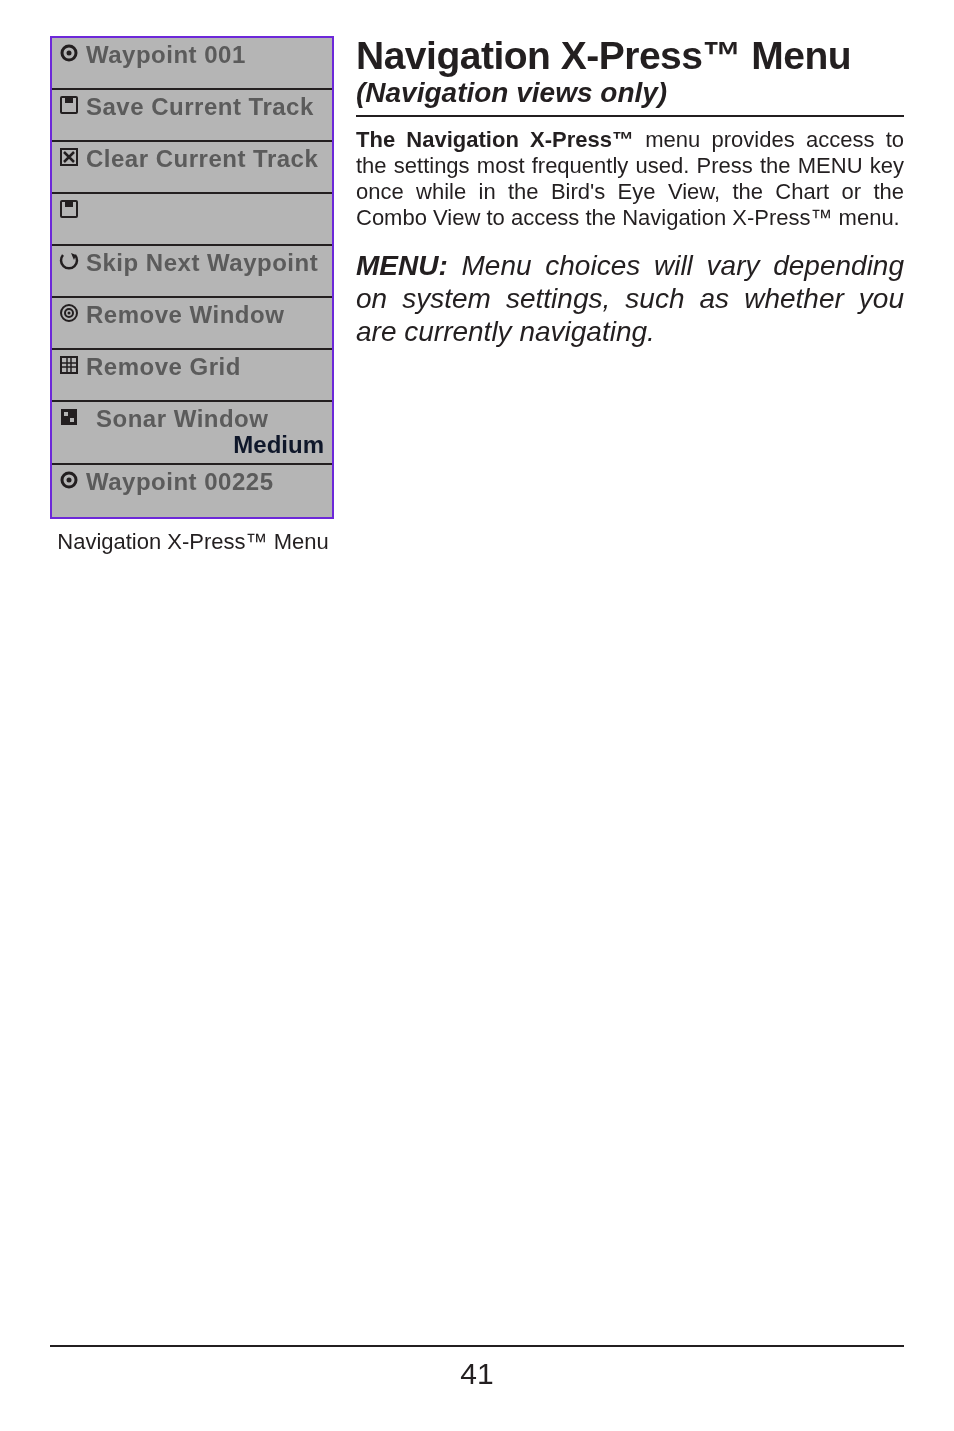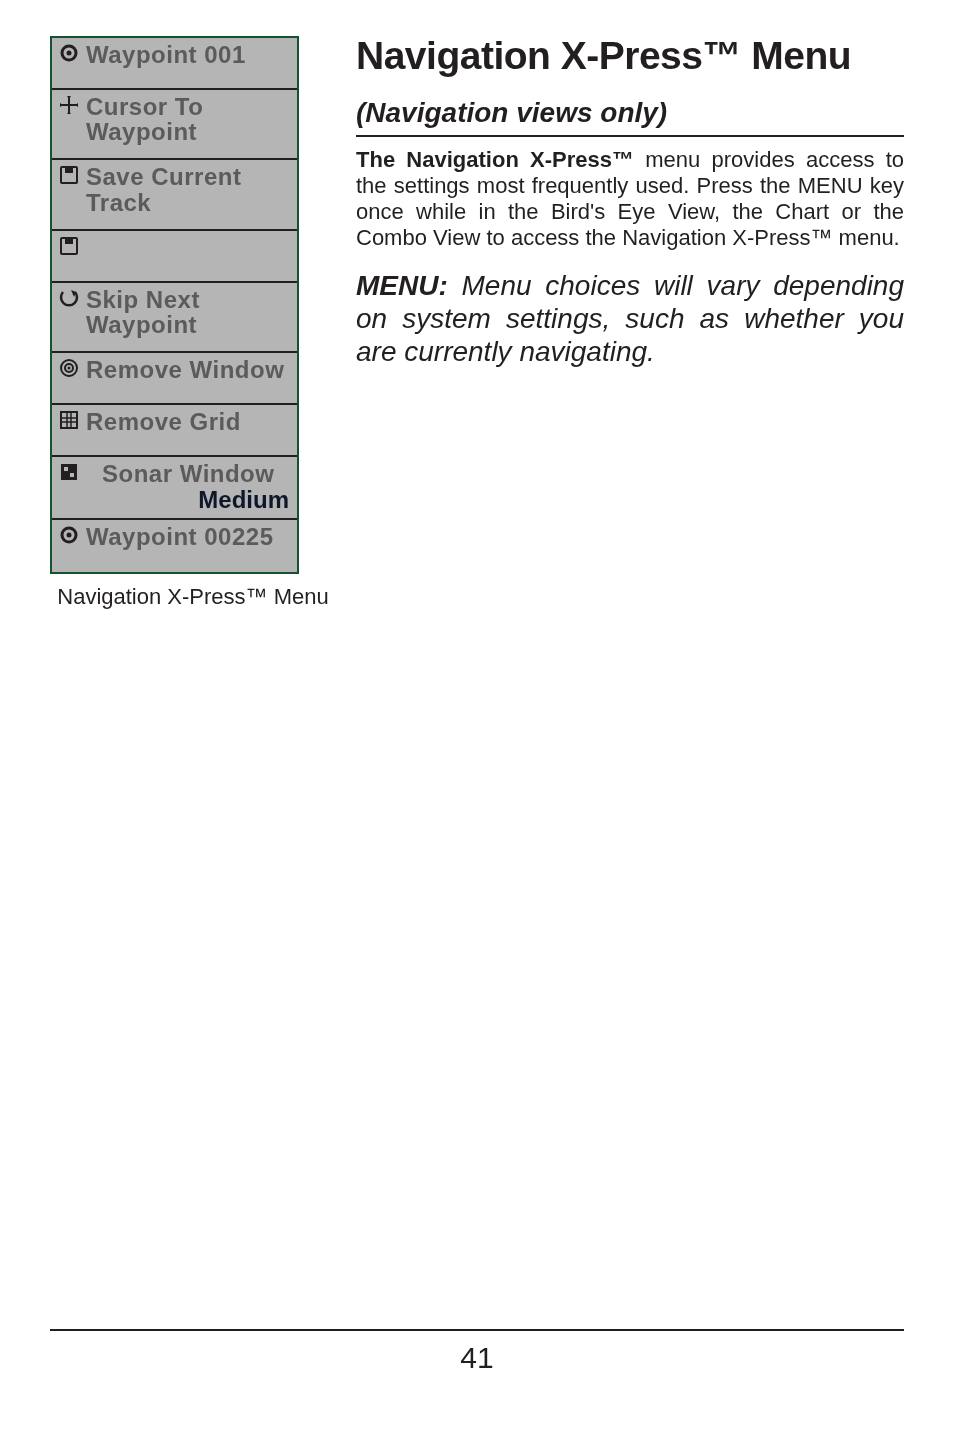--- a/index.html
+++ b/index.html
@@ -14,23 +14,23 @@
   }
   .page {
     padding: 36px 50px 0 50px;
     display: flex;
     gap: 20px;
   }
   .menu-col {
     flex: 0 0 auto;
   }
   .menu-box {
-    border: 2px solid #14532d;
+    border: 2px solid #6d28d9;
     background: #b5b5b5;
-    width: 249px;
+    width: 284px;
   }
   .menu-item {
     border-bottom: 2px solid #231f20;
     padding: 4px 6px 14px 6px;
     display: flex;
     align-items: flex-start;
     gap: 6px;
     min-height: 52px;
   }
   .menu-item:last-child { border-bottom: none; }
@@ -47,21 +47,21 @@
   .menu-item .icon svg { width: 20px; height: 20px; }
   .menu-item .label {
     font-family: Arial, sans-serif;
     font-weight: bold;
     font-size: 24px;
     color: #5b5b5b;
     letter-spacing: 0.5px;
     line-height: 1.05;
   }
   .menu-item.double { flex-direction: column; gap: 0; padding-bottom: 4px; min-height: auto;}
-  .menu-item.double .row1 { display:flex; gap:22px; align-items:flex-start;text-align:center; }
+  .menu-item.double .row1 { display:flex; gap:16px; align-items:flex-start;text-align:center; }
   .menu-item.double .sub {
     align-self: flex-end;
     font-family: Arial, sans-serif;
     font-weight: bold;
     font-size: 24px;
     color: #0f172a;
     padding-right: 2px;
   }
   .caption {
     font-family: "Myriad Pro", "Segoe UI", Arial, sans-serif;
@@ -81,21 +81,21 @@
     font-size: 39px;
     letter-spacing: -0.5px;
     line-height: 1.05;
     color: #231f20;
   }
   .subheading {
     font-style: italic;
     font-weight: bold;
     font-size: 28px;
     font-stretch: condensed;
-    margin-top: 20px;
+    margin-top: 0;
     margin-bottom: 6px;
   }
   .rule {
     border: none;
     border-top: 2px solid #231f20;
     margin: 6px 0 10px 0;
   }
   .para {
     font-size: 22px;
     font-stretch: condensed;
@@ -108,21 +108,21 @@
   .note {
     font-size: 28px;
     font-style: italic;
     font-stretch: condensed;
     line-height: 1.18;
     text-align: justify;
   }
   .note .nl { font-weight: bold; }
   .footer {
     position: absolute;
-    bottom: 56px;
+    bottom: 40px;
     left: 50px;
     right: 50px;
     text-align: center;
     border-top: 2px solid #231f20;
     padding-top: 10px;
     font-size: 30px;
     font-stretch: condensed;
   }
 </style>
 </head>
@@ -135,40 +135,40 @@
       <div class="menu-item">
         <span class="icon">
           <svg viewBox="0 0 20 20">
               <circle cx="10" cy="10" r="7" fill="none" stroke="#231f20" stroke-width="3"></circle>
               <circle cx="10" cy="10" r="2.5" fill="#231f20"></circle>
             </svg>
         </span>
         <span class="label">Waypoint 001</span>
       </div>
 
-      <div class="menu-item">
-        <span class="icon">
-          <svg viewBox="0 0 20 20">
-              <path d="M10 1v18M1 10h18" stroke="#231f20" stroke-width="2"></path>
-              <path d="M10 4l-2 -3h4z M10 16l-2 3h4z M4 10l-3 -2v4z M16 10l3 -2v4z" fill="#231f20"></path>
-            </svg>
-        </span>
-        <span class="label">Cursor To Waypoint</span>
-      </div>
 
       <div class="menu-item">
         <span class="icon">
           <svg viewBox="0 0 20 20">
               <rect x="2" y="2" width="16" height="16" rx="1" fill="none" stroke="#231f20" stroke-width="2"></rect>
               <rect x="6" y="2" width="8" height="6" fill="#231f20"></rect>
             </svg>
         </span>
         <span class="label">Save Current Track</span>
       </div>
 
+      <div class="menu-item">
+        <span class="icon">
+          <svg viewBox="0 0 20 20">
+              <rect x="2" y="2" width="16" height="16" fill="none" stroke="#231f20" stroke-width="2"></rect>
+              <path d="M5 5l10 10M15 5l-10 10" stroke="#231f20" stroke-width="2.5"></path>
+            </svg>
+        </span>
+        <span class="label">Clear Current Track</span>
+      </div>
 
       <div class="menu-item">
         <span class="icon">
           <svg viewBox="0 0 20 20">
               <rect x="2" y="2" width="16" height="16" rx="1" fill="none" stroke="#231f20" stroke-width="2"></rect>
               <rect x="6" y="2" width="8" height="6" fill="#231f20"></rect>
             </svg>
         </span>
       </div>
 

